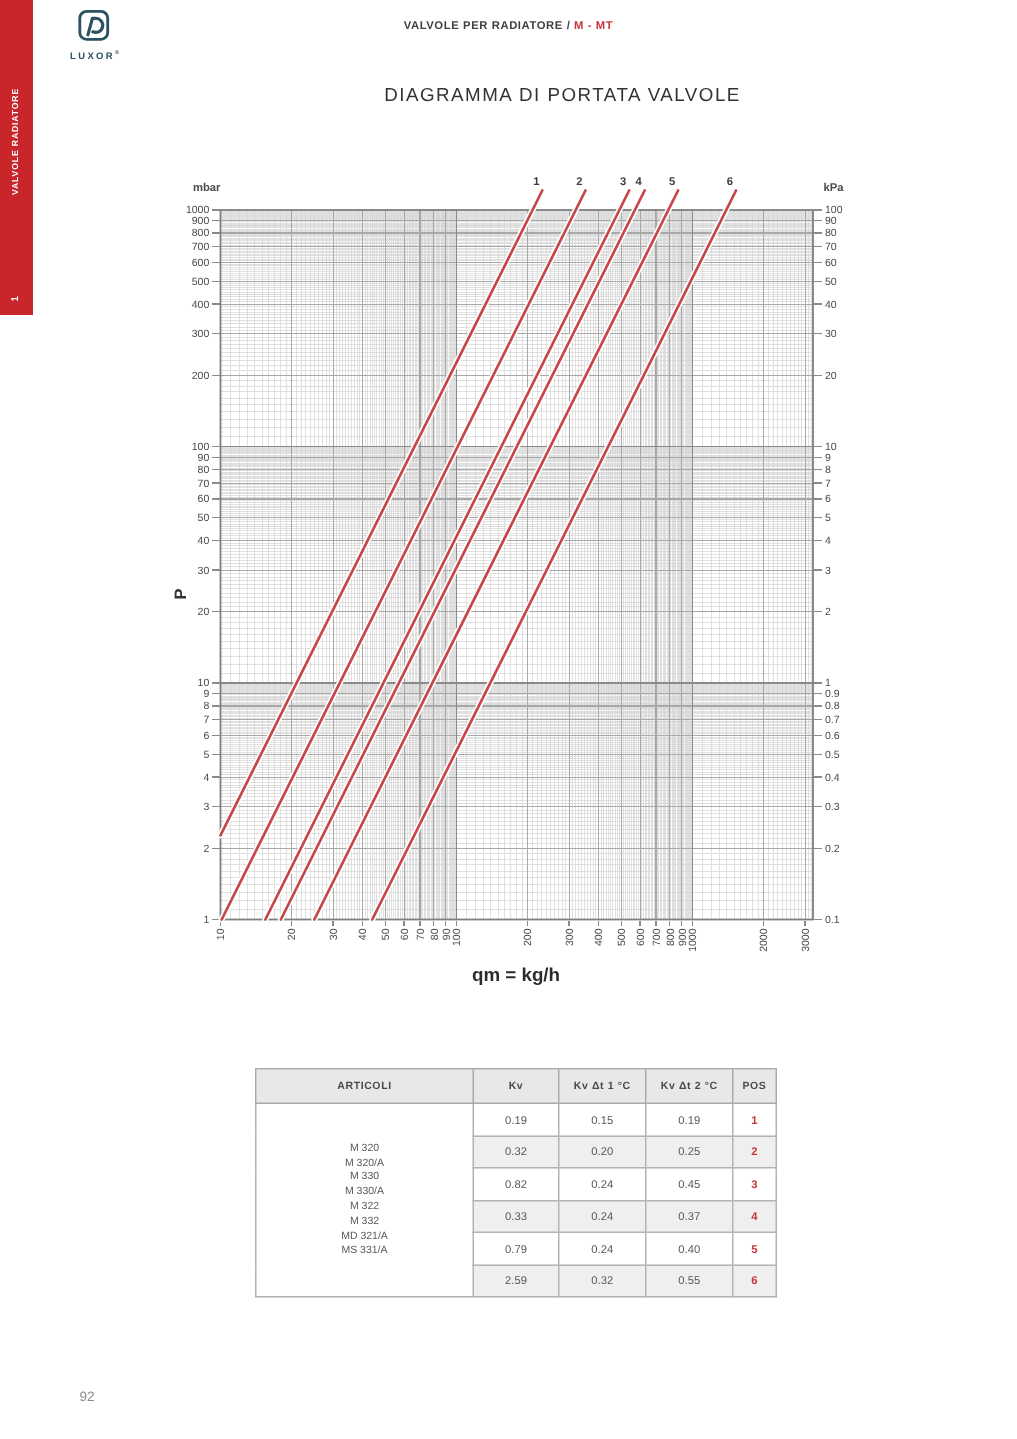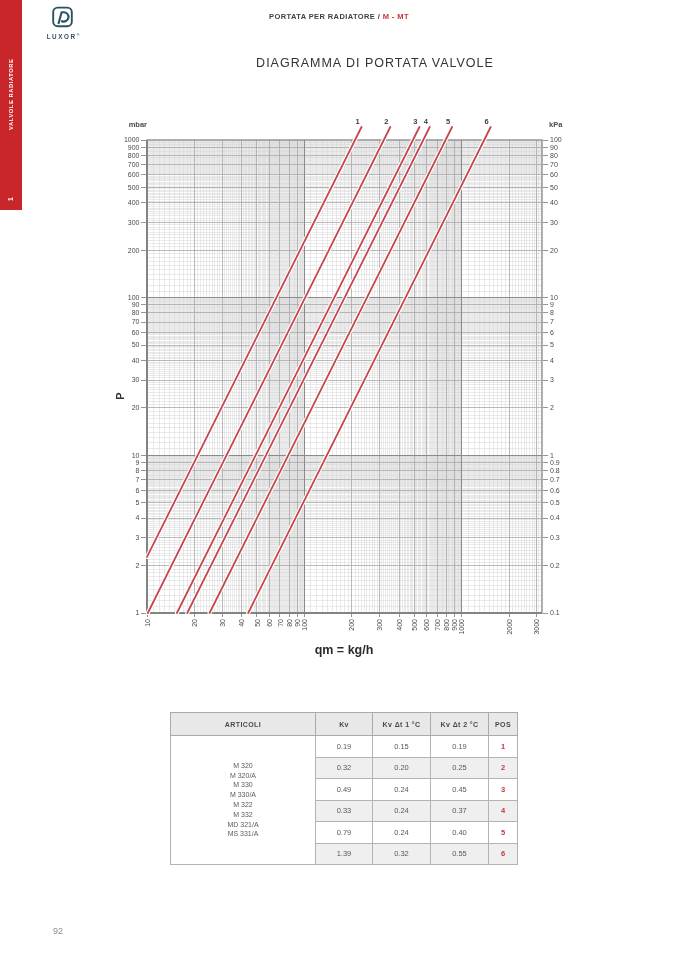--- a/index.html
+++ b/index.html
@@ -68,21 +68,21 @@
 
   <div class="logo">
     <svg width="24" height="26" viewBox="0 0 24 26">
       <rect x="2.2" y="1.6" width="18.6" height="18.6" rx="4.5" fill="none" stroke="#2b5261" stroke-width="1.9"></rect>
       <path d="M7.6 17.2 L10.6 6.2 L12.6 6.2 A4.7 4.7 0 1 1 10.9 15.2" fill="none" stroke="#2b5261" stroke-width="2.1" stroke-linecap="round" stroke-linejoin="round"></path>
     </svg>
     <div class="logo-text"><span>LUXOR</span><sup>®</sup></div>
   </div>
 
   <div class="breadcrumb">
-    <span>PORTATA PER RADIATORE</span><span> / </span><span class="hl">M - MT</span>
+    <span>VALVOLE PER RADIATORE</span><span> / </span><span class="hl">M - MT</span>
   </div>
 
   <div class="page-title">DIAGRAMMA DI PORTATA VALVOLE</div>
 
   <svg id="chart-svg" width="678" height="700" viewBox="0 0 678 700">
       <g stroke="#d6d6d6" stroke-width="0.5" shape-rendering="crispEdges">
         <line x1="153.51257419047562" y1="140" x2="153.51257419047562" y2="613"></line>
         <line x1="159.45808860691878" y1="140" x2="159.45808860691878" y2="613"></line>
         <line x1="164.9274316844439" y1="140" x2="164.9274316844439" y2="613"></line>
         <line x1="169.99125244050245" y1="140" x2="169.99125244050245" y2="613"></line>
@@ -781,39 +781,39 @@
           <td>0.19</td>
           <td class="pos">1</td>
         </tr>
         <tr>
           <td>0.32</td>
           <td>0.20</td>
           <td>0.25</td>
           <td class="pos">2</td>
         </tr>
         <tr>
-          <td>0.49</td>
+          <td>0.82</td>
           <td>0.24</td>
           <td>0.45</td>
           <td class="pos">3</td>
         </tr>
         <tr>
           <td>0.33</td>
           <td>0.24</td>
           <td>0.37</td>
           <td class="pos">4</td>
         </tr>
         <tr>
           <td>0.79</td>
           <td>0.24</td>
           <td>0.40</td>
           <td class="pos">5</td>
         </tr>
         <tr>
-          <td>1.39</td>
+          <td>2.59</td>
           <td>0.32</td>
           <td>0.55</td>
           <td class="pos">6</td>
         </tr>
       </tbody>
   </table>
 
   <div class="page-number">92</div>
 </div>
 

